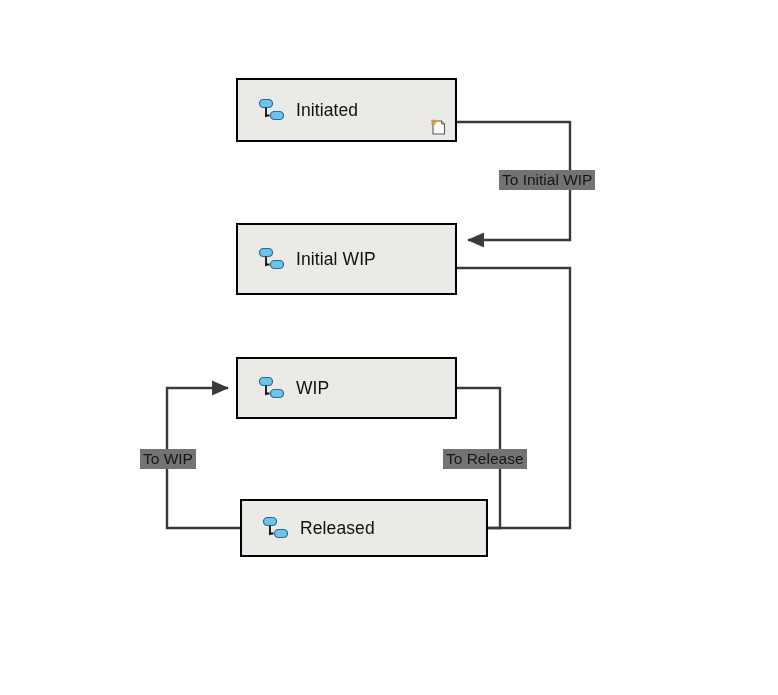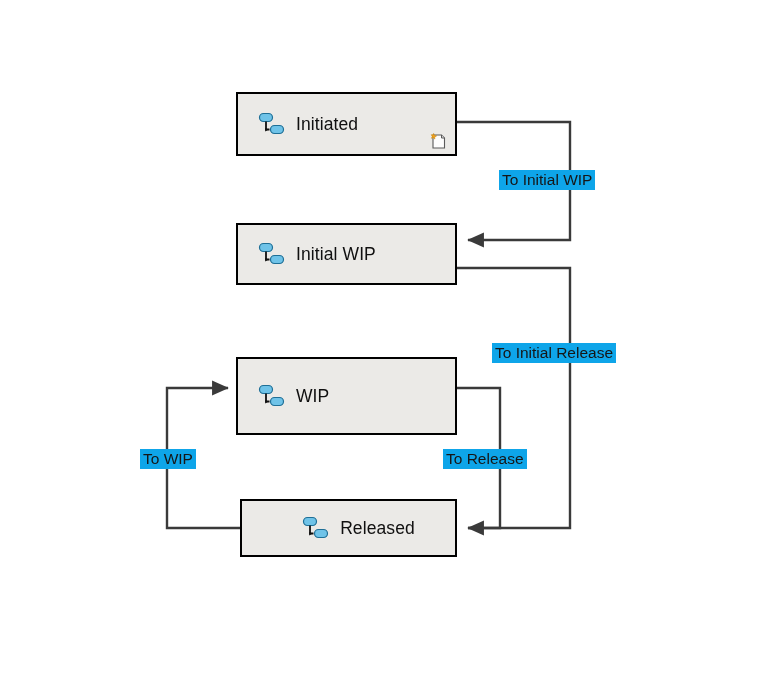--- a/index.html
+++ b/index.html
@@ -51,21 +51,21 @@
     right: 7px;
     bottom: 3px;
     width: 20px;
     height: 20px;
   }
   .edge-label {
     position: absolute;
     font-size: 15.5px;
     color: #161616;
     white-space: nowrap;
-    background: #0ea5e9;
+    background: #737373;
     padding: 1px 3px;
     line-height: 1.15;
   }
 </style>
 </head>
 <body>
 
 <div id="canvas">
 
   <svg id="edges" viewBox="0 0 778 695" width="778" height="695" xmlns="http://www.w3.org/2000/svg">
@@ -85,76 +85,75 @@
 
     <g>
       <path d="M 457 388 L 500 388 L 500 528 L 468 528" fill="none" stroke="#3a3a3a" stroke-width="2.4"></path>
     </g>
 
     <g>
       <path d="M 240 528 L 167 528 L 167 388 L 228 388" fill="none" stroke="#3a3a3a" stroke-width="2.4" marker-end="url(#arrowhead)"></path>
     </g>
   </svg>
 
-  <div class="state-node" style="left:236px; top:92px; width:221px; height:64px;">
+  <div class="state-node" style="left:236px; top:78px; width:221px; height:64px;">
     <span class="state-icon">
       <svg viewBox="0 0 30 28" width="30" height="28" xmlns="http://www.w3.org/2000/svg">
         <rect x="3.5" y="3.5" width="13" height="8" rx="4" ry="4" fill="#6fc3e8" stroke="#1f6f96" stroke-width="1.2"></rect>
         <rect x="14.5" y="15.5" width="13" height="8" rx="4" ry="4" fill="#6fc3e8" stroke="#1f6f96" stroke-width="1.2"></rect>
         <path d="M 10 11.5 L 10 19.5 L 13.5 19.5" fill="none" stroke="#111111" stroke-width="1.8"></path>
         <path d="M 9.2 18 L 12.6 19.6 L 9.2 21.6 z" fill="#111111"></path>
       </svg>
     </span>
     <span class="state-label">Initiated</span>
     <span class="new-doc-icon">
       <svg viewBox="0 0 20 20" width="20" height="20" xmlns="http://www.w3.org/2000/svg">
         <path d="M 5 4 L 13.5 4 L 16.5 7 L 16.5 17 L 5 17 z" fill="#fdfdfd" stroke="#5a5a5a" stroke-width="1.1"></path>
         <path d="M 13.5 4 L 13.5 7 L 16.5 7" fill="#d7d7d7" stroke="#5a5a5a" stroke-width="1"></path>
         <path d="M 5.6 2.4 L 6.5 4.4 L 8.6 4.9 L 6.7 6 L 6.9 8.1 L 5.4 6.7 L 3.4 7.3 L 4.3 5.4 L 3.2 3.7 L 5.3 3.9 z" fill="#f2a31b" stroke="#c77f00" stroke-width="0.5"></path>
       </svg>
     </span>
   </div>
 
-  <div class="state-node" style="left:236px; top:223px; width:221px; height:62px;">
+  <div class="state-node" style="left:236px; top:223px; width:221px; height:72px;">
     <span class="state-icon">
       <svg viewBox="0 0 30 28" width="30" height="28" xmlns="http://www.w3.org/2000/svg">
         <rect x="3.5" y="3.5" width="13" height="8" rx="4" ry="4" fill="#6fc3e8" stroke="#1f6f96" stroke-width="1.2"></rect>
         <rect x="14.5" y="15.5" width="13" height="8" rx="4" ry="4" fill="#6fc3e8" stroke="#1f6f96" stroke-width="1.2"></rect>
         <path d="M 10 11.5 L 10 19.5 L 13.5 19.5" fill="none" stroke="#111111" stroke-width="1.8"></path>
         <path d="M 9.2 18 L 12.6 19.6 L 9.2 21.6 z" fill="#111111"></path>
       </svg>
     </span>
     <span class="state-label">Initial WIP</span>
   </div>
 
-  <div class="state-node" style="left:236px; top:357px; width:221px; height:78px;">
+  <div class="state-node" style="left:236px; top:357px; width:221px; height:62px;">
     <span class="state-icon">
       <svg viewBox="0 0 30 28" width="30" height="28" xmlns="http://www.w3.org/2000/svg">
         <rect x="3.5" y="3.5" width="13" height="8" rx="4" ry="4" fill="#6fc3e8" stroke="#1f6f96" stroke-width="1.2"></rect>
         <rect x="14.5" y="15.5" width="13" height="8" rx="4" ry="4" fill="#6fc3e8" stroke="#1f6f96" stroke-width="1.2"></rect>
         <path d="M 10 11.5 L 10 19.5 L 13.5 19.5" fill="none" stroke="#111111" stroke-width="1.8"></path>
         <path d="M 9.2 18 L 12.6 19.6 L 9.2 21.6 z" fill="#111111"></path>
       </svg>
     </span>
     <span class="state-label">WIP</span>
   </div>
 
-  <div class="state-node" style="left:240px; top:499px; width:217px; height:58px;justify-content:center;">
+  <div class="state-node" style="left:240px; top:499px; width:248px; height:58px;">
     <span class="state-icon">
       <svg viewBox="0 0 30 28" width="30" height="28" xmlns="http://www.w3.org/2000/svg">
         <rect x="3.5" y="3.5" width="13" height="8" rx="4" ry="4" fill="#6fc3e8" stroke="#1f6f96" stroke-width="1.2"></rect>
         <rect x="14.5" y="15.5" width="13" height="8" rx="4" ry="4" fill="#6fc3e8" stroke="#1f6f96" stroke-width="1.2"></rect>
         <path d="M 10 11.5 L 10 19.5 L 13.5 19.5" fill="none" stroke="#111111" stroke-width="1.8"></path>
         <path d="M 9.2 18 L 12.6 19.6 L 9.2 21.6 z" fill="#111111"></path>
       </svg>
     </span>
     <span class="state-label">Released</span>
   </div>
 
   <div class="edge-label" style="left:499px; top:170px;">To Initial WIP</div>
 
-  <div class="edge-label" style="left:492px; top:343px;">To Initial Release</div>
 
   <div class="edge-label" style="left:443px; top:449px;">To Release</div>
 
   <div class="edge-label" style="left:140px; top:449px;">To WIP</div>
 
 </div>
 
 </body></html>

